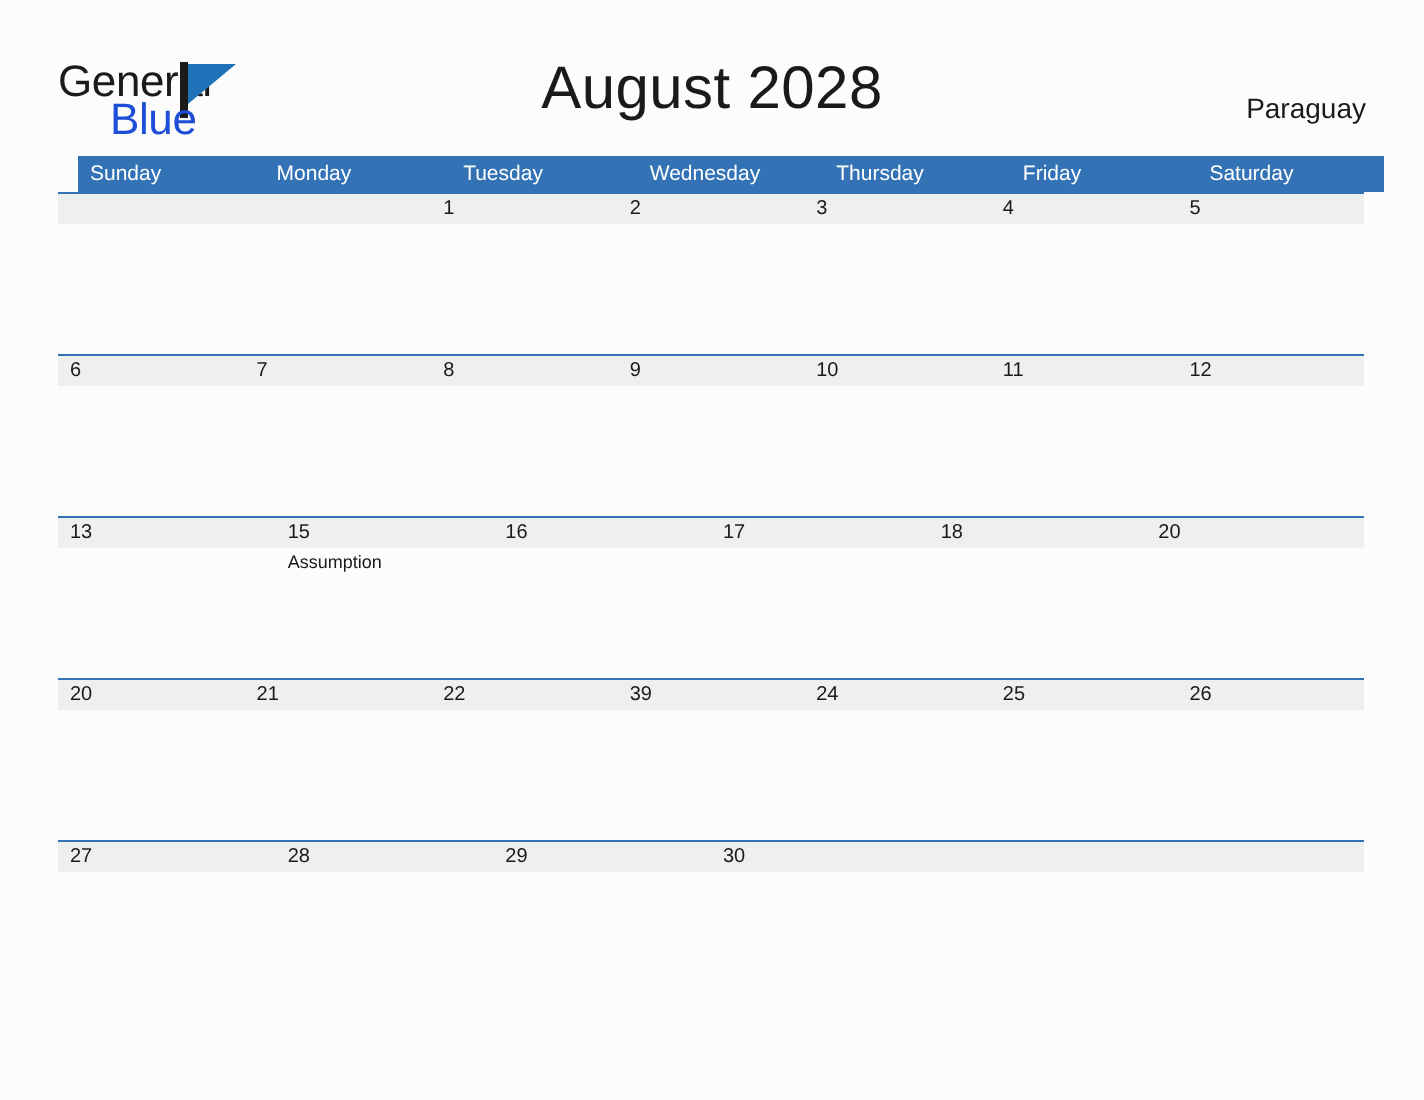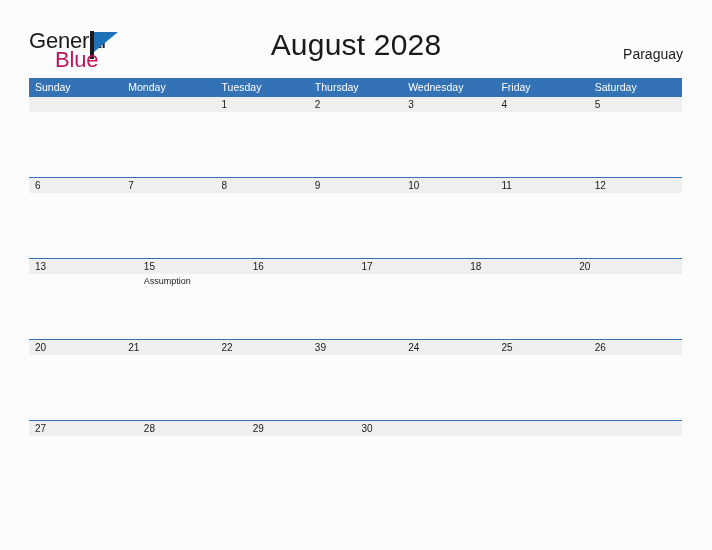--- a/index.html
+++ b/index.html
@@ -42,21 +42,21 @@
     font-size: 22px;
     color: #1a1a1a;
     letter-spacing: -0.2px;
     font-family: "Liberation Sans", sans-serif;
   }
   .brand-blue {
     position: absolute;
     left: 26px;
     top: 19px;
     font-size: 22px;
-    color: #be185d;
+    color: #1d4ed8;
     letter-spacing: -0.2px;
     font-family: "Liberation Sans", sans-serif;
   }
   .brand-bar {
     position: absolute;
     left: 61px;
     top: 1px;
     width: 4px;
     height: 28px;
     background: #1b1b1b;
@@ -99,20 +99,21 @@
     left: 29px;
     top: 78px;
     width: 653px;
   }
 
   .weekday-header {
     display: flex;
     width: 653px;
     height: 18px;
     background: #3272b5;
+    margin-left: 10px;
   }
   .weekday-cell {
     flex: 1 1 0;
     color: #ffffff;
     font-size: 10.5px;
     line-height: 18px;
     padding-left: 6px;
     box-sizing: border-box;
     white-space: nowrap;
     overflow: hidden;
@@ -188,22 +189,22 @@
   <div class="country-label">Paraguay</div>
 
 </div>
 
 <div class="calendar">
 
   <div class="weekday-header">
     <div class="weekday-cell">Sunday</div>
     <div class="weekday-cell">Monday</div>
     <div class="weekday-cell">Tuesday</div>
+    <div class="weekday-cell">Wednesday</div>
     <div class="weekday-cell">Thursday</div>
-    <div class="weekday-cell">Wednesday</div>
     <div class="weekday-cell">Friday</div>
     <div class="weekday-cell">Saturday</div>
   </div>
 
   <div class="week-row">
     <div class="week-band"></div>
     <div class="week-cells">
       <div class="day-cell empty">
         <div class="day-number"></div>
         <div class="day-event"></div>

